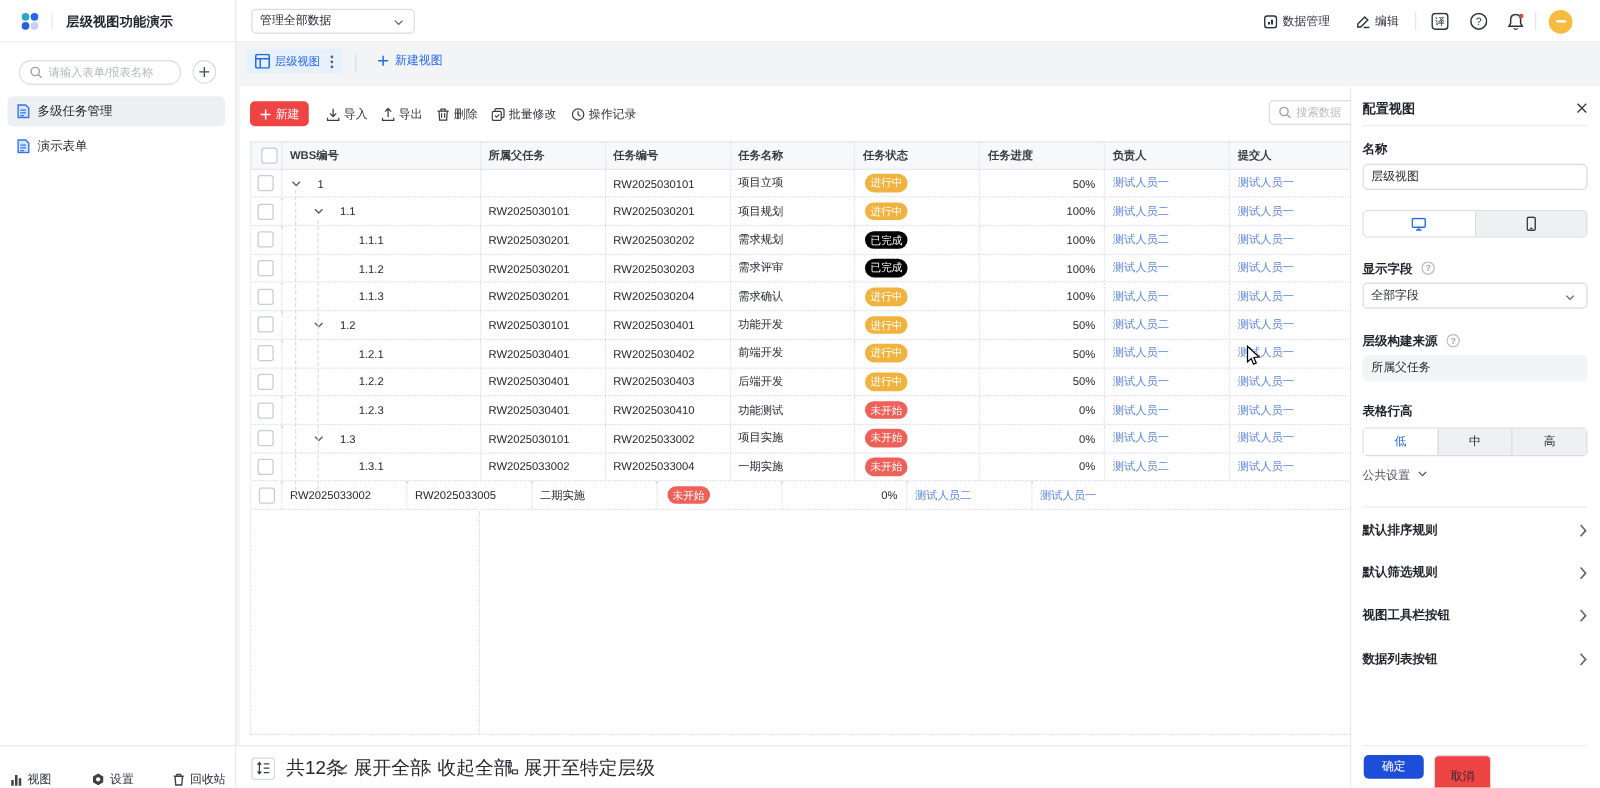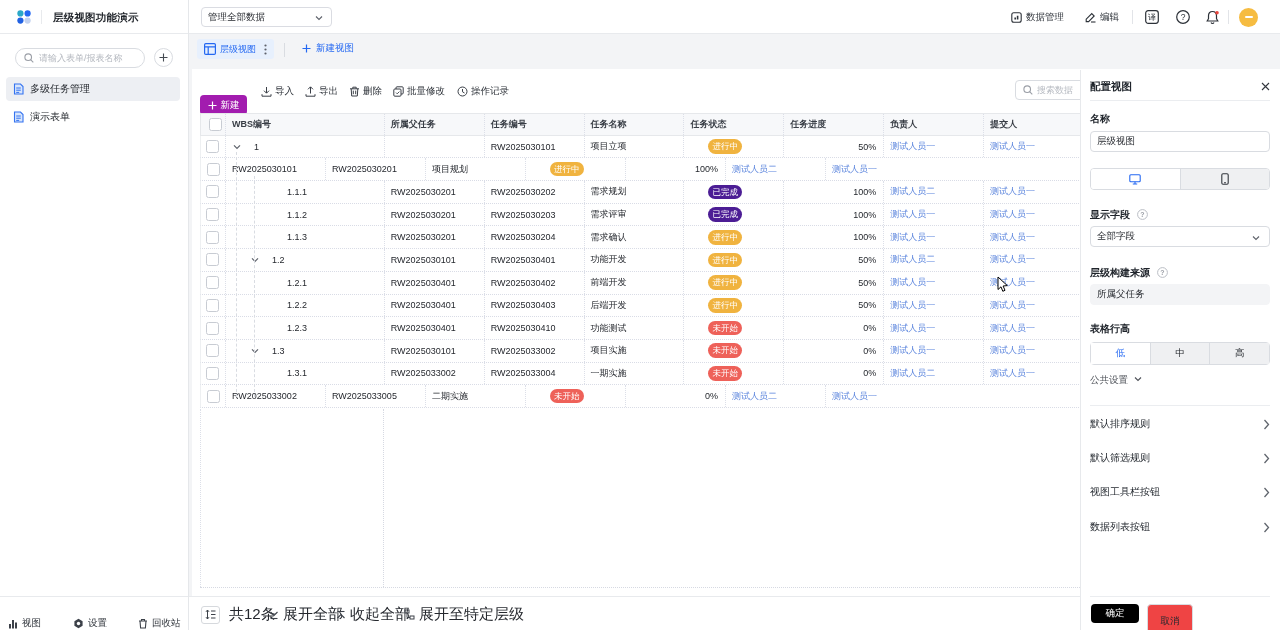--- a/index.html
+++ b/index.html
@@ -20,55 +20,55 @@
 #addbtn{position:absolute;left:154px;top:14px;width:19px;height:19px;border:1px solid #d9dce1;border-radius:50%;display:flex;align-items:center;justify-content:center}
 .snav{position:absolute;left:6px;width:174px;height:24px;border-radius:4px;display:flex;align-items:center;font-size:10px;color:#1f2329}
 .snav svg{margin-left:7px;margin-right:6px}
 #sfoot{position:absolute;left:0;top:596px;width:188px;height:34px;border-top:1px solid #e8eaed;display:flex;align-items:flex-end;font-size:9.5px;color:#2c3138}
 #sfoot .fi{display:flex;align-items:center}
 
 #mainbg{position:absolute;left:189px;top:34px;width:1091px;height:596px;background:#f3f4f6}
 #tab{position:absolute;left:197px;top:39px;width:77px;height:20px;background:#e7f0fd;border-radius:3px;display:flex;align-items:center;color:#2468f2;font-size:9px}
 #newview{position:absolute;left:302px;top:38px;height:21px;display:flex;align-items:center;color:#2468f2;font-size:9.5px}
 #panel{position:absolute;left:192px;top:69px;width:1088px;height:561px;background:#fff}
-#newbtn{position:absolute;left:200px;top:95px;width:47px;height:20px;background:#a21caf;border-radius:4px;color:#fff;font-size:9.5px;display:flex;align-items:center;justify-content:center}
+#newbtn{position:absolute;left:200px;top:81px;width:47px;height:20px;background:#ef4444;border-radius:4px;color:#fff;font-size:9.5px;display:flex;align-items:center;justify-content:center}
 .tool{position:absolute;top:81px;height:20px;display:flex;align-items:center;color:#2c3138;font-size:9.5px}
 .tool svg{margin-right:3px}
 #dsearch{position:absolute;left:1015px;top:80px;width:70px;height:20px;border:1px solid #d9dce1;border-radius:4px;display:flex;align-items:center}
 #dsearch span{font-size:9px;color:#b6bac1}
 
 #table{position:absolute;left:200px;top:113px;width:885px}
 .thead{display:flex;height:22.7px;background:#f7f8fa;border-top:1px solid #e6e8eb;border-bottom:1px solid #e6e8eb;border-left:1px solid #e6e8eb}
 .thead .c{font-size:9px;font-weight:700;color:#383d45;display:flex;align-items:center;padding-left:6px}
 .trow{display:flex;height:22.7px;border-bottom:1px dotted #d9dce6;border-left:1px solid #eef0f2}
 .c{border-right:1px dotted #dcdfe8;overflow:hidden;white-space:nowrap}
 .c0{width:25px;display:flex;align-items:center;justify-content:center}
 .c1{width:159px}.c2{width:100px}.c3{width:100px}.c4{width:100px}.c5{width:100px}.c6{width:100px}.c7{width:100px}.c8{width:101px;border-right:none}
 .trow .c{font-size:9px;color:#25282e;display:flex;align-items:center}
 .trow .c2,.trow .c3{padding-left:6px}
 .trow .c4{padding-left:6px}
 .trow .c6{justify-content:flex-end;padding-right:7px}
 .trow .c7,.trow .c8{padding-left:6px}
 .link{color:#5a84dd}
 .cbx{width:13px;height:13px;border:1px solid #c8ccd3;border-radius:2.5px;background:#fff}
-.pill{margin-left:24px;height:14.5px;line-height:14.5px;padding:0 4px;border-radius:8px;font-size:8.5px;color:#fff}
-.p-run{background:#f0b33f}.p-done{background:#4c1d95}.p-no{background:#ee6159}
+.pill{margin-left:8px;height:14.5px;line-height:14.5px;padding:0 4px;border-radius:8px;font-size:8.5px;color:#fff}
+.p-run{background:#f0b33f}.p-done{background:#000000}.p-no{background:#ee6159}
 .arrow{width:10px;height:10px;flex:none}
 .wbs{display:flex;align-items:center}
 .gline{position:absolute;width:0;border-left:1px dashed #d9dce2}
 
 #tfoot{position:absolute;left:189px;top:596px;width:891px;height:34px;background:#fff;border-top:1px solid #e8eaed}
 .fitem{position:absolute;top:0.5px;height:34px;display:flex;align-items:center;font-size:15px;color:#25282e}
 
 #cfg{position:absolute;left:1080px;top:70px;width:200px;height:560px;background:#fff;border-left:1px solid #e7e9ec}
 #cfg .in{position:absolute;left:9px;width:180px}
 .lbl{font-size:10px;font-weight:700;color:#1f242b}
 .ipt{height:21px;border:1px solid #d9dce1;border-radius:4px;font-size:9.5px;color:#25282e;display:flex;align-items:center;padding-left:6px;background:#fff}
-.acc{position:absolute;left:9px;width:180px;display:flex;align-items:center;justify-content:space-between;font-size:10px;font-weight:400;color:#1f242b}
-#okbtn{position:absolute;left:10px;top:534px;width:48px;height:19px;background:#000000;border-radius:4px;color:#fff;font-size:9.5px;display:flex;align-items:center;justify-content:center}
+.acc{position:absolute;left:9px;width:180px;display:flex;align-items:center;justify-content:space-between;font-size:10px;font-weight:700;color:#1f242b}
+#okbtn{position:absolute;left:10px;top:534px;width:48px;height:19px;background:#1d4ed8;border-radius:4px;color:#fff;font-size:9.5px;display:flex;align-items:center;justify-content:center}
 #cancelbtn{position:absolute;left:66px;top:534px;width:46px;height:34px;border:1px solid #d9dce1;border-radius:4px;color:#25282e;font-size:9.5px;display:flex;align-items:center;justify-content:center;background:#ef4444}
 </style></head>
 <body>
 
 <div id="topbar">
   <svg class="abs" style="left:17px;top:10px" width="14" height="14" viewBox="0 0 14 14">
     <circle cx="3.4" cy="3.4" r="3.1" fill="#2ba8c8"></circle>
     <circle cx="10.6" cy="3.4" r="3.1" fill="#2468f2"></circle>
     <circle cx="3.4" cy="10.6" r="3.1" fill="#2161e2"></circle>
     <circle cx="10.6" cy="10.6" r="3.1" fill="#c3d2f0"></circle>
@@ -239,20 +239,28 @@
       <div class="c c7">
         <span class="link">测试人员一</span>
       </div>
       <div class="c c8">
         <span class="link">测试人员一</span>
       </div>
     </div>
     <div class="trow">
       <div class="c c0">
         <div class="cbx"></div>
+      </div>
+      <div class="c c1">
+        <div class="wbs" style="padding-left:24px">
+          <svg class="arrow" width="10" height="10" viewBox="0 0 10 10">
+            <path d="M2 3.4l3 3 3-3" fill="none" stroke="#5e626b" stroke-width="1.2"></path>
+          </svg>
+          <span style="margin-left:12px">1.1</span>
+        </div>
       </div>
       <div class="c c2">RW2025030101</div>
       <div class="c c3">RW2025030201</div>
       <div class="c c4">项目规划</div>
       <div class="c c5">
         <span class="pill p-run">进行中</span>
       </div>
       <div class="c c6">100%</div>
       <div class="c c7">
         <span class="link">测试人员二</span>

